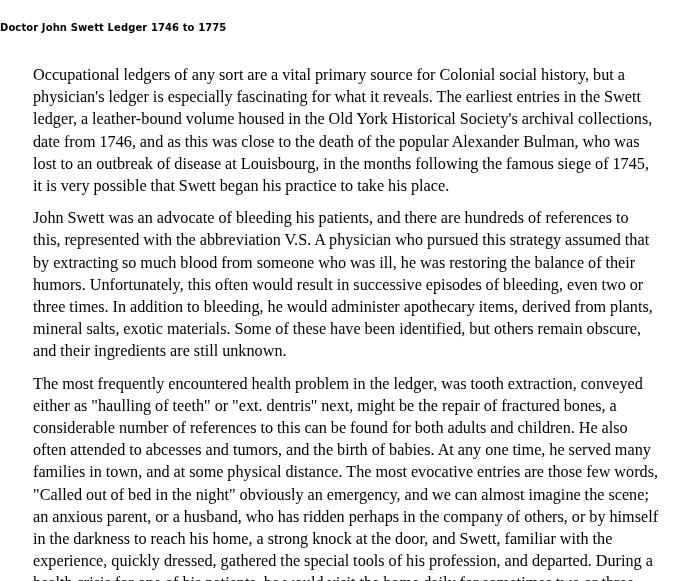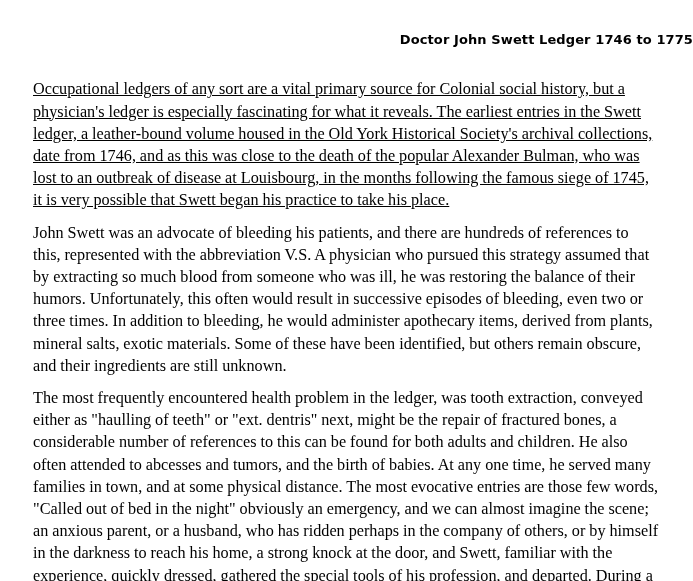--- a/index.html
+++ b/index.html
@@ -18,25 +18,25 @@
     width: 693px;
     height: 581px;
     box-sizing: border-box;
     padding: 0;
     position: relative;
     background: #ffffff;
   }
   .doc-title {
     font-family: "DejaVu Sans", "Liberation Sans", sans-serif;
     font-weight: bold;
-    font-size: 13px;
-    text-align: right;
+    font-size: 10px;
+    text-align: left;
     color: #000000;
     margin: 0;
-    padding-top: 33px;
+    padding-top: 22px;
     padding-bottom: 0;
     letter-spacing: 0.1px;
     line-height: 1.1;
   }
   .body-copy {
     margin: 0;
     padding: 0 33px 0 33px;
     box-sizing: border-box;
   }
   .body-copy p {
@@ -44,21 +44,20 @@
     font-size: 16.2px;
     line-height: 22.2px;
     color: #000000;
     margin: 0 0 10px 0;
     text-align: left;
     word-spacing: -0.15px;
     letter-spacing: 0.02px;
   }
   .body-copy p.first-para {
     margin-top: 31px;
-    text-decoration: underline;
   }
   .body-copy p:last-child {
     margin-bottom: 0;
   }
 </style>
 </head>
 <body>
 
 <div class="page">
 

